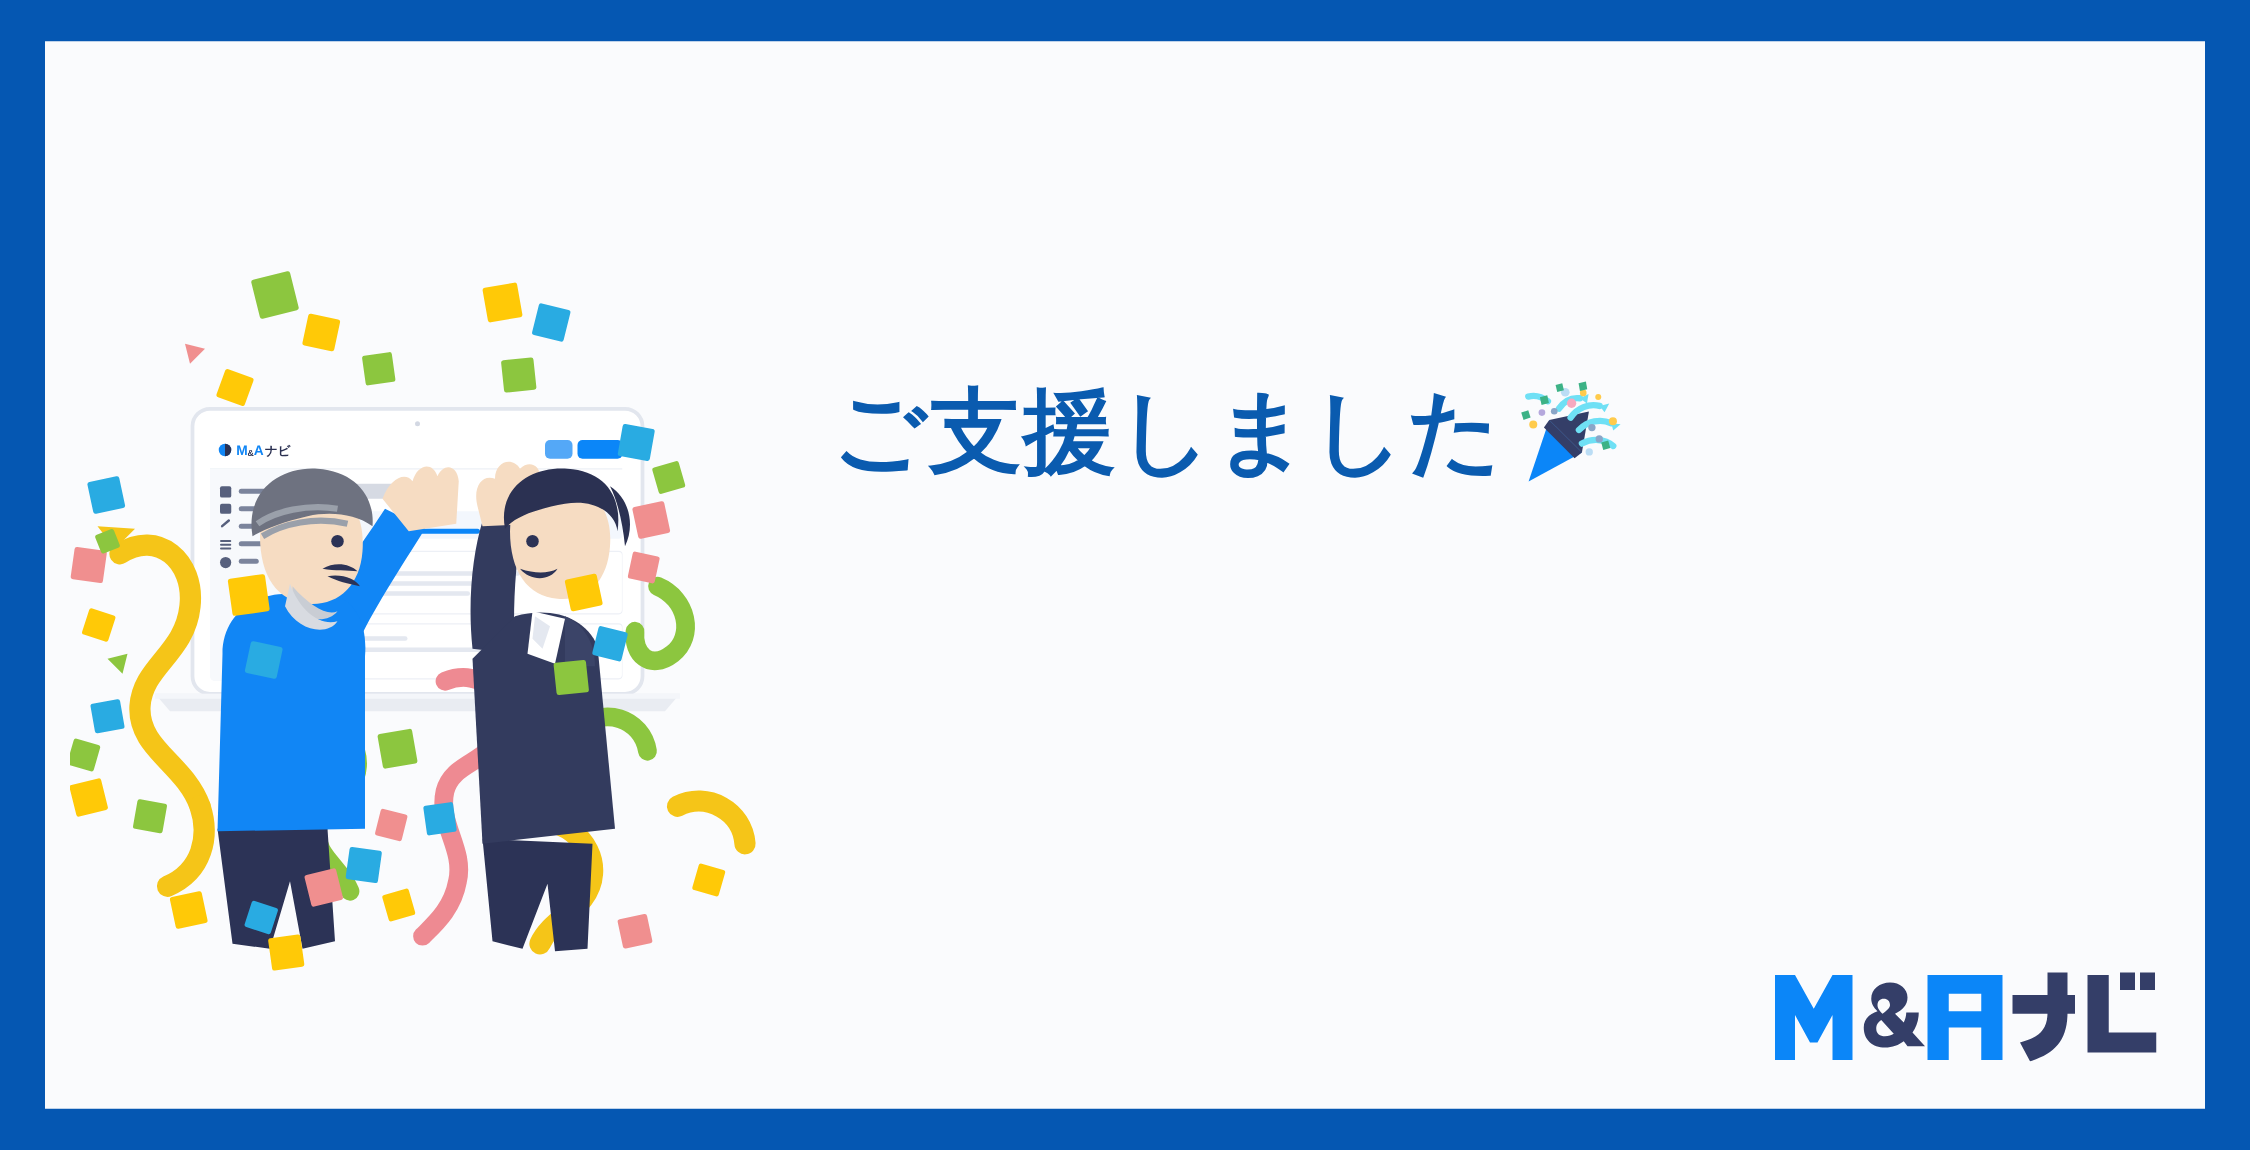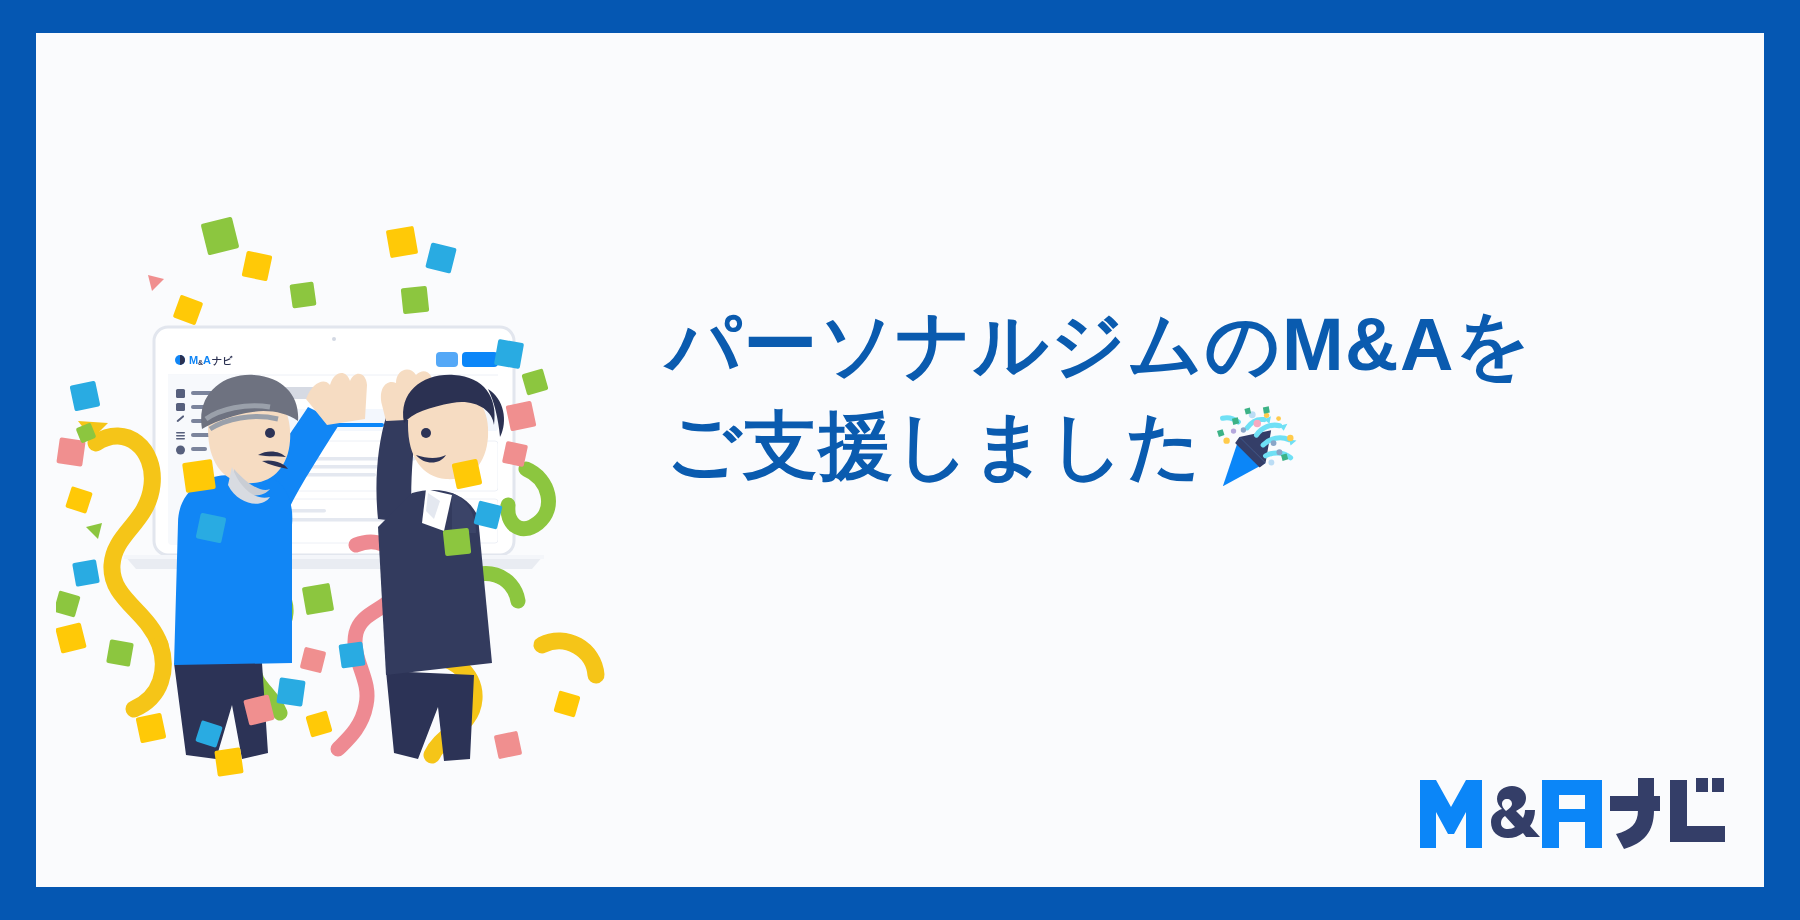--- a/index.html
+++ b/index.html
@@ -225,23 +225,20 @@
           <rect x="448" y="250" width="22" height="22" rx="2" fill="#F08F8F" transform="rotate(12 459 261)"></rect>
           <rect x="440" y="540" width="24" height="24" rx="2" fill="#F08F8F" transform="rotate(-12 452 552)"></rect>
           <rect x="500" y="500" width="22" height="22" rx="2" fill="#FFC907" transform="rotate(16 511 511)"></rect>
           <rect x="468" y="178" width="22" height="22" rx="2" fill="#8CC63F" transform="rotate(-16 479 189)"></rect>
         </g>
       </svg>
     </div>
 
     <div id="headline">
       <div class="hl-line">
-        <span>パーソナルジムのM&amp;Aを</span>
-      </div>
-      <div class="hl-line">
         <span>ご支援しました</span>
         <span class="emoji">
           <svg viewBox="0 0 36 36" width="96" height="96" xmlns="http://www.w3.org/2000/svg">
             <path d="M5.2 33.1 L11.4 14.6 L21.2 24.4 Z" fill="#0B86F8"></path>
             <path d="M11.4 14.6 L21.2 24.4 L23.3 12.1 Z" fill="#343E68"></path>
             <path d="M9.8 16.9 L19.0 26.1 L21.2 24.4 L11.4 14.6 Z" fill="#343E68"></path>
             <g fill="none" stroke="#6FE0F5" stroke-width="1.9" stroke-linecap="round">
               <path d="M14.3 11.2 C15.9 8.9 18.2 7.8 20.6 8.1"></path>
               <path d="M17.8 13.9 C19.8 11.0 23.3 9.6 26.5 10.4"></path>
               <path d="M20.3 17.6 C23.0 14.9 26.8 14.2 30.0 15.6"></path>

